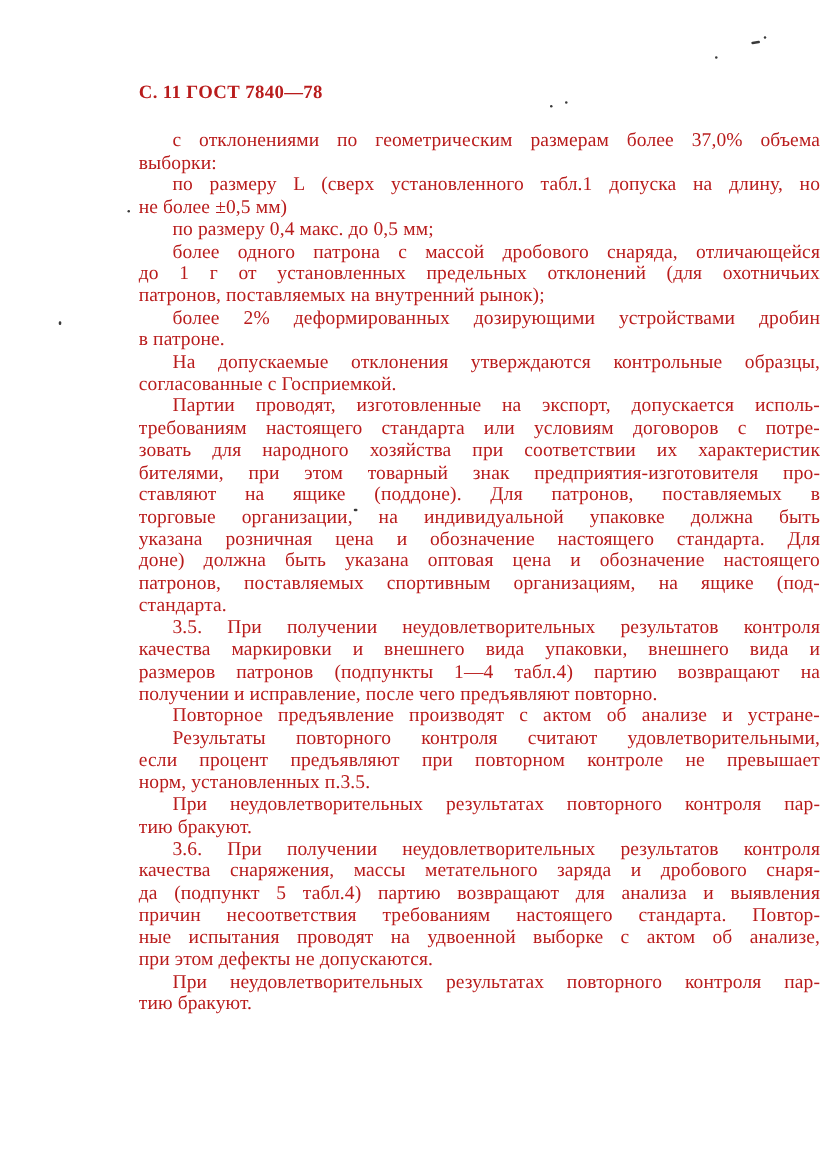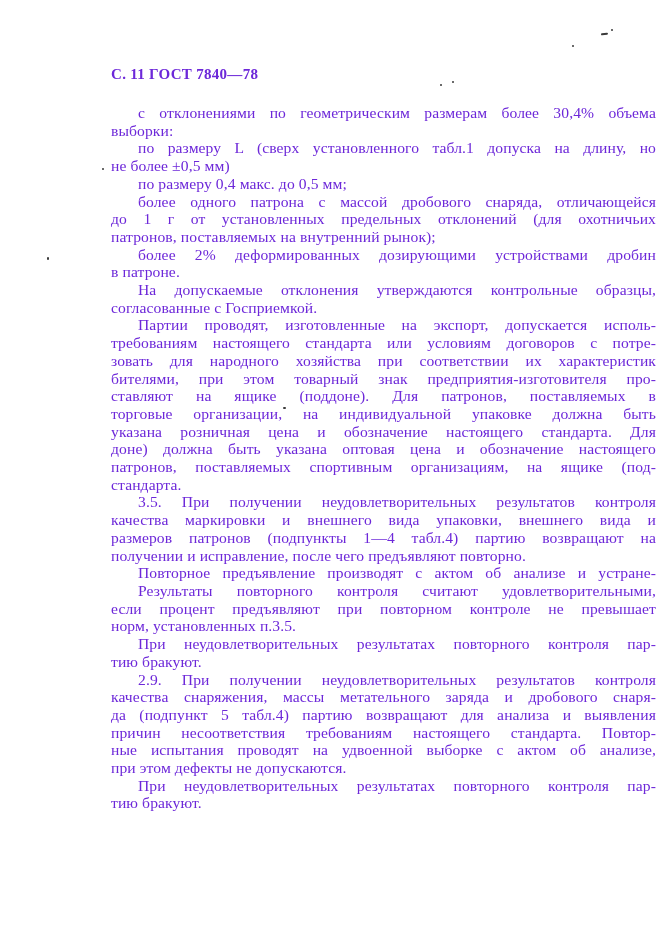--- a/index.html
+++ b/index.html
@@ -7,21 +7,21 @@
     padding: 0;
     background: #ffffff;
   }
   .page {
     position: relative;
     width: 666px;
     height: 936px;
     background: #ffffff;
     overflow: hidden;
     font-family: "Liberation Serif", serif;
-    color: #6d28d9;
+    color: #b91c1c;
   }
   .running-header {
     position: absolute;
     left: 111px;
     top: 66px;
     font-size: 15px;
     font-weight: bold;
     letter-spacing: 0.3px;
     white-space: nowrap;
   }
@@ -63,21 +63,21 @@
   .speck.s8 { left: 47px;  top: 257px; width: 2px; height: 3px; }
 </style>
 </head>
 <body>
 
 <div class="page">
   <div class="running-header">С. 11 ГОСТ 7840—78</div>
 
   <div class="doc-body">
       <div class="para">
-        <div class="line first">с отклонениями по геометрическим размерам более 30,4% объема</div>
+        <div class="line first">с отклонениями по геометрическим размерам более 37,0% объема</div>
         <div class="line last">выборки:</div>
       </div>
       <div class="para">
         <div class="line first">по размеру L (сверх установленного табл.1 допуска на длину, но</div>
         <div class="line last">не более ±0,5 мм)</div>
       </div>
       <div class="para">
         <div class="line first last">по размеру 0,4 макс. до 0,5 мм;</div>
       </div>
       <div class="para">
@@ -117,21 +117,21 @@
       <div class="para">
         <div class="line first">Результаты повторного контроля считают удовлетворительными,</div>
         <div class="line">если процент предъявляют при повторном контроле не превышает</div>
         <div class="line last">норм, установленных п.3.5.</div>
       </div>
       <div class="para">
         <div class="line first">При неудовлетворительных результатах повторного контроля пар-</div>
         <div class="line last">тию бракуют.</div>
       </div>
       <div class="para">
-        <div class="line first">2.9. При получении неудовлетворительных результатов контроля</div>
+        <div class="line first">3.6. При получении неудовлетворительных результатов контроля</div>
         <div class="line">качества снаряжения, массы метательного заряда и дробового снаря-</div>
         <div class="line">да (подпункт 5 табл.4) партию возвращают для анализа и выявления</div>
         <div class="line">причин несоответствия требованиям настоящего стандарта. Повтор-</div>
         <div class="line">ные испытания проводят на удвоенной выборке с актом об анализе,</div>
         <div class="line last">при этом дефекты не допускаются.</div>
       </div>
       <div class="para">
         <div class="line first">При неудовлетворительных результатах повторного контроля пар-</div>
         <div class="line last">тию бракуют.</div>
       </div>

